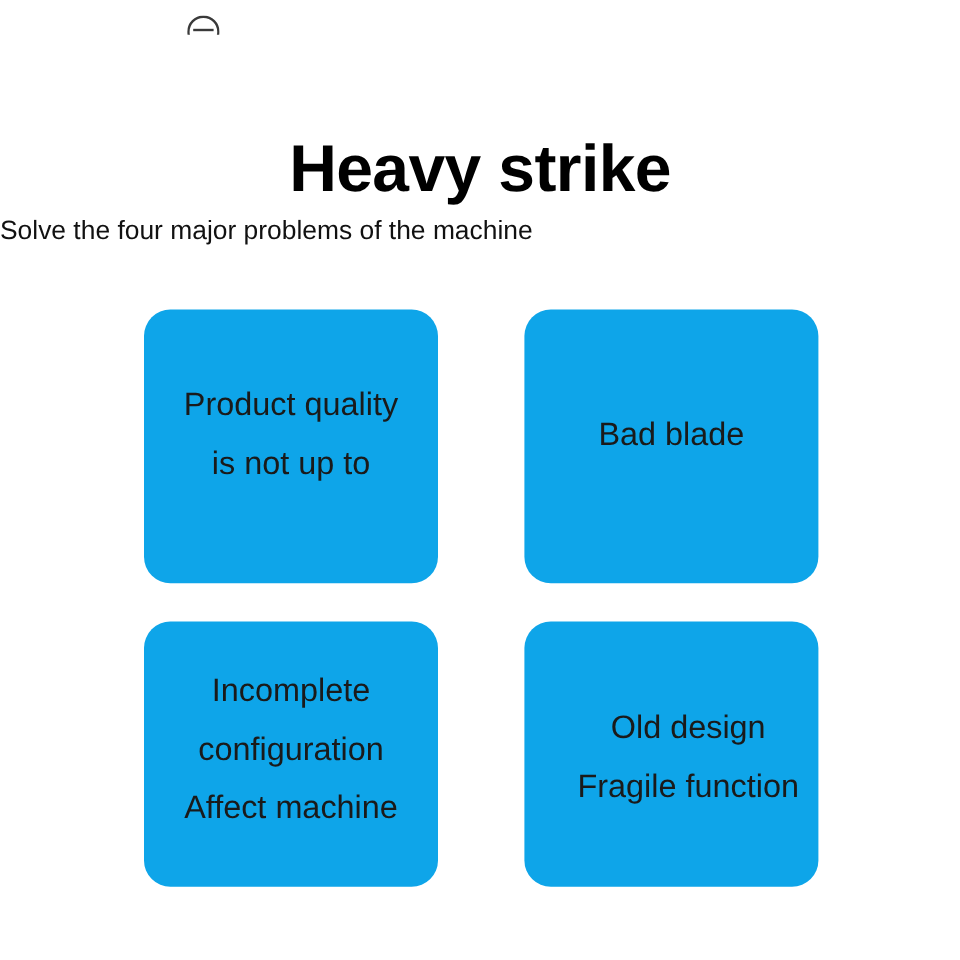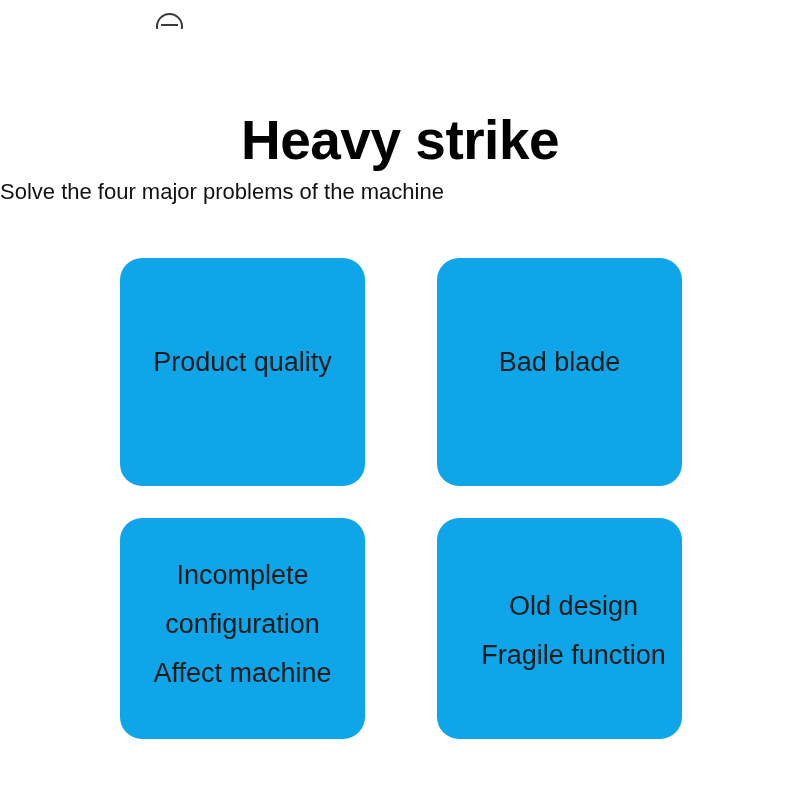--- a/index.html
+++ b/index.html
@@ -134,20 +134,21 @@
 <div id="header">
   <div id="page-title">Heavy strike</div>
   <div id="page-subtitle">Solve the four major problems of the machine</div>
 </div>
 
 <div id="cards-grid">
 
   <div class="card" id="card-0">
     <div class="card-body">
       <div class="card-line">Product quality</div>
+      <div class="card-line">is not up to</div>
     </div>
   </div>
 
   <div class="card" id="card-1">
     <div class="card-body">
       <div class="card-line">Bad blade</div>
     </div>
   </div>
 
   <div class="card" id="card-2">

